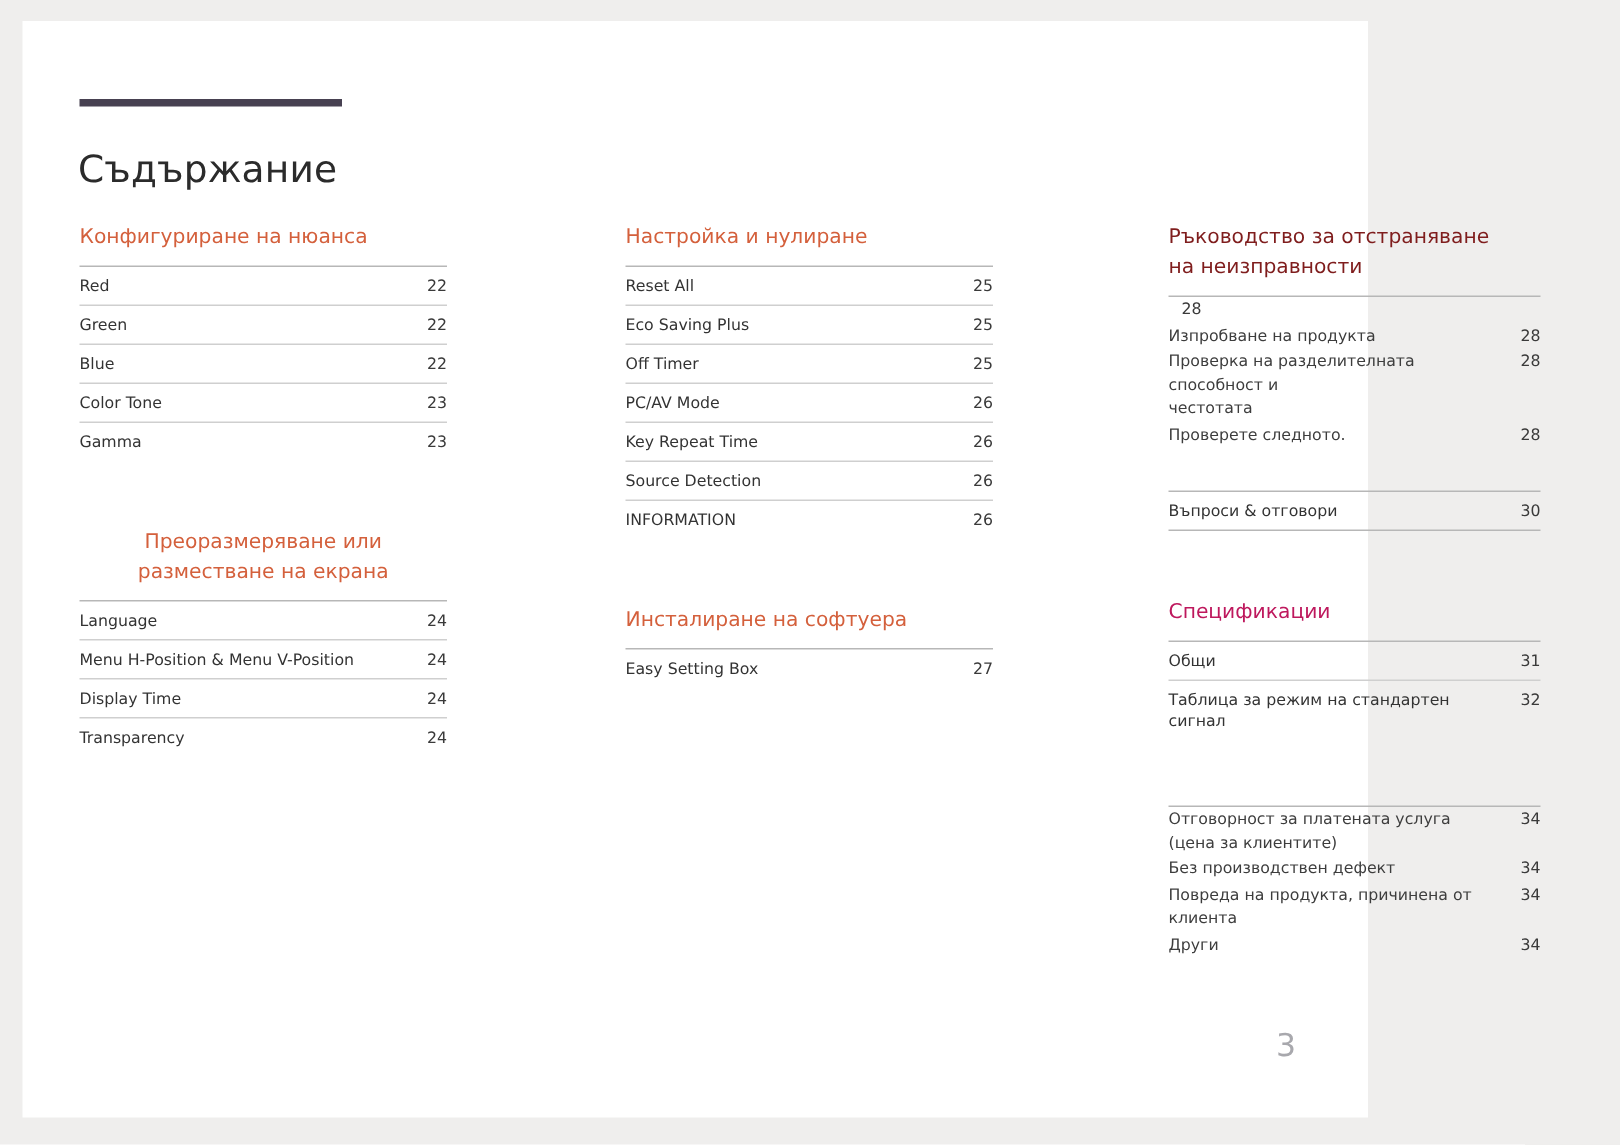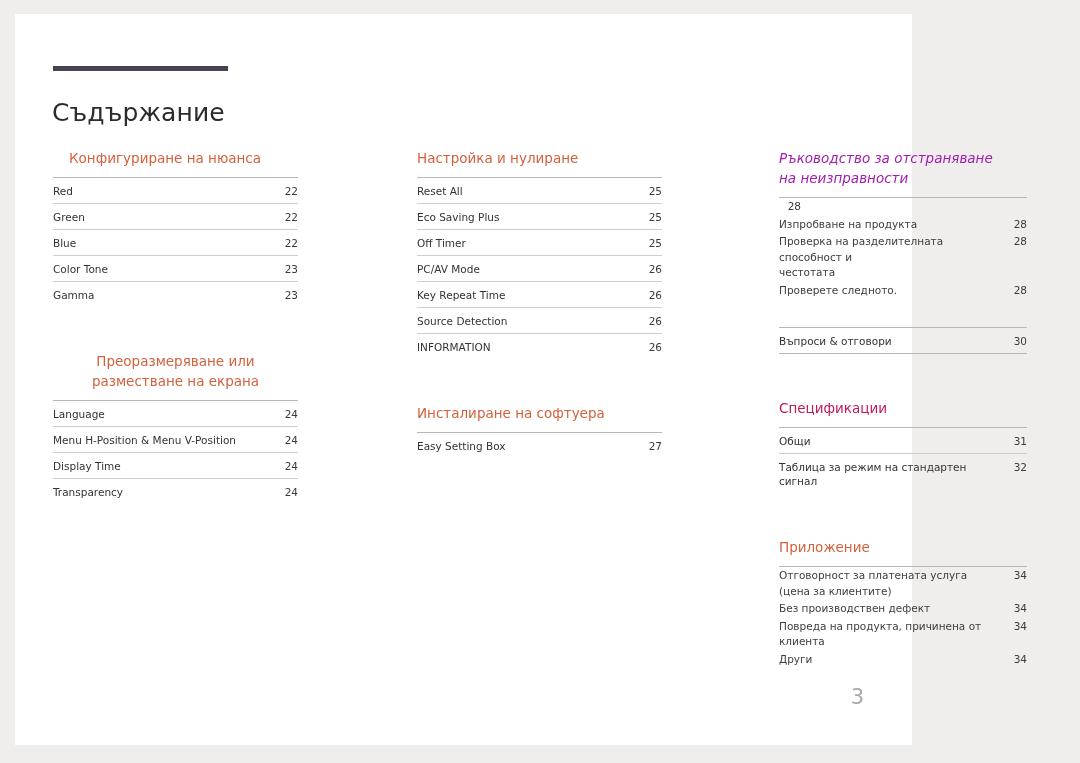--- a/index.html
+++ b/index.html
@@ -121,21 +121,21 @@
 </head>
 <body>
 
 <div id="page-sheet">
 
   <div id="title-rule" style="background: rgb(71, 65, 81);"></div>
   <h1 id="page-title">Съдържание</h1>
 
   <div class="column" id="column-1">
       <div class="section">
-        <div class="section-heading" style="color: rgb(212, 96, 60); margin-left: 16px;">Конфигуриране на нюанса</div>
+        <div class="section-heading" style="color: rgb(212, 96, 60);">Конфигуриране на нюанса</div>
         <div class="entry-list">
           <div class="entry">
             <span class="entry-label">Red</span>
             <span class="entry-page">22</span>
           </div>
           <div class="entry">
             <span class="entry-label">Green</span>
             <span class="entry-page">22</span>
           </div>
           <div class="entry">
@@ -216,21 +216,21 @@
         <div class="entry-list">
           <div class="entry">
             <span class="entry-label">Easy Setting Box</span>
             <span class="entry-page">27</span>
           </div>
         </div>
       </div>
     </div>
   <div class="column" id="column-3">
       <div class="section">
-        <div class="section-heading" style="color: #a21caf; font-style: italic;">Ръководство за отстраняване
+        <div class="section-heading" style="color: #7f1d1d;">Ръководство за отстраняване
 на неизправности</div>
         <div class="entry-list no-sep">
           <div class="entry compact">
             <span class="entry-page">28</span>
           </div>
           <div class="entry compact">
             <span class="entry-label">Изпробване на продукта</span>
             <span class="entry-page">28</span>
           </div>
           <div class="entry compact">
@@ -262,21 +262,20 @@
             <span class="entry-page">31</span>
           </div>
           <div class="entry">
             <span class="entry-label">Таблица за режим на стандартен сигнал</span>
             <span class="entry-page">32</span>
           </div>
         </div>
       </div>
       <div class="spacer-lg"></div>
       <div class="section">
-        <div class="section-heading" style="color: rgb(212, 96, 60);">Приложение</div>
         <div class="entry-list no-sep">
           <div class="entry compact">
             <span class="entry-label">Отговорност за платената услуга
 (цена за клиентите)</span>
             <span class="entry-page">34</span>
           </div>
           <div class="entry compact">
             <span class="entry-label">Без производствен дефект</span>
             <span class="entry-page">34</span>
           </div>

